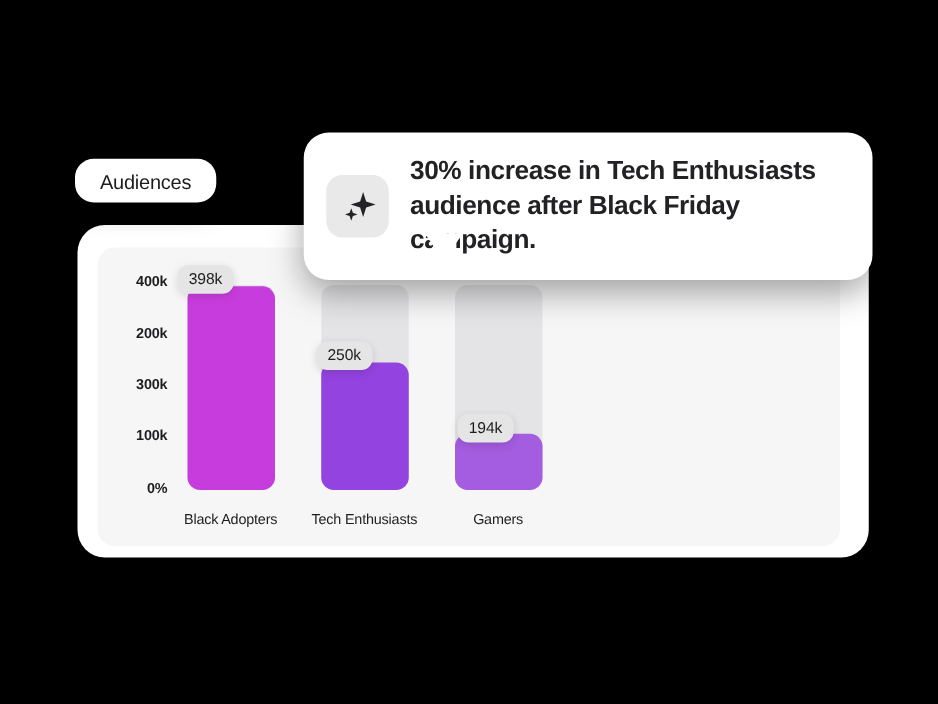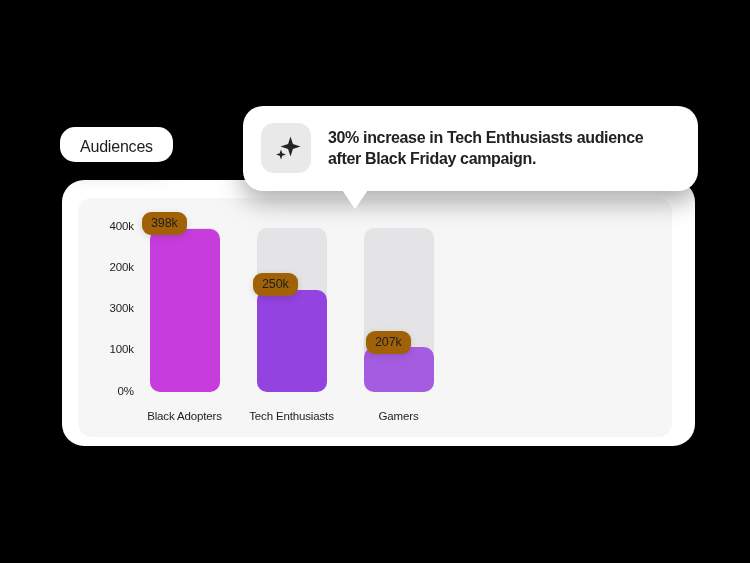--- a/index.html
+++ b/index.html
@@ -26,21 +26,21 @@
     position: absolute;
     left: 78px; top: 198px;
     width: 594px; height: 239px;
     background: #f6f6f7;
     border-radius: 14px;
   }
 
   
   .plot { position: absolute; left: 0; top: 0; width: 594px; height: 239px; }
 
-  .y-axis { position: absolute; left: 10px; top: 0; width: 46px; height: 239px; }
+  .y-axis { position: absolute; left: 10px; top: 0; width: 46px; height: 239px; font-weight: bold; }
   .y-tick {
     position: absolute; right: 0;
     font-size: 11.5px; color: #1d1d1f;
     letter-spacing: -0.1px; white-space: nowrap;
     text-align: right;
   }
 
   .bars {
     position: absolute;
     left: 54px; top: 0; right: 10px; height: 239px;
@@ -67,21 +67,21 @@
   }
   .bar-fill {
     position: absolute;
     left: 50%; transform: translateX(-50%);
     width: 70px;
     bottom: 45px;            
     border-radius: 10px;
   }
   .value-pill {
     position: absolute;
-    background: #a16207;
+    background: #e5e5e5;
     border-radius: 9px;
     padding: 4px 9px 5px;
     font-size: 12.5px;
     color: #1d1d1f;
     white-space: nowrap;
     box-shadow: 0 2px 7px rgba(0,0,0,0.13);
     z-index: 6;
     letter-spacing: -0.1px;
   }
   .cat-label {
@@ -121,21 +121,21 @@
     z-index: 25;
   }
   .callout-icon {
     flex: 0 0 auto;
     width: 50px; height: 50px;
     background: #e9e9ea;
     border-radius: 13px;
     display: flex; align-items: center; justify-content: center;
   }
   .callout-text {
-    font-size: 16px;
+    font-size: 21px;
     font-weight: bold;
     color: #222224;
     line-height: 1.32;
     letter-spacing: -0.35px;
   }
   .callout-tail {
     position: absolute;
     left: 340px; top: 187px;
     width: 0; height: 0;
     border-left: 15px solid transparent;
@@ -176,21 +176,21 @@
           <div class="bar-fill" style="height:102px;background:#9343df"></div>
           <div class="value-pill" style="left:14px;top:75px">250k</div>
           <div class="cat-label">Tech Enthusiasts</div>
         </div>
 
 
 
         <div class="bar-slot">
           <div class="track"></div>
           <div class="bar-fill" style="height:45px;background:#a45ce0"></div>
-          <div class="value-pill" style="left:20px;top:133px">207k</div>
+          <div class="value-pill" style="left:20px;top:133px">194k</div>
           <div class="cat-label">Gamers</div>
         </div>
 
       </div>
     </div>
   </div>
 
   <div class="audiences-pill">Audiences</div>
 
   <div class="callout-tail"></div>

